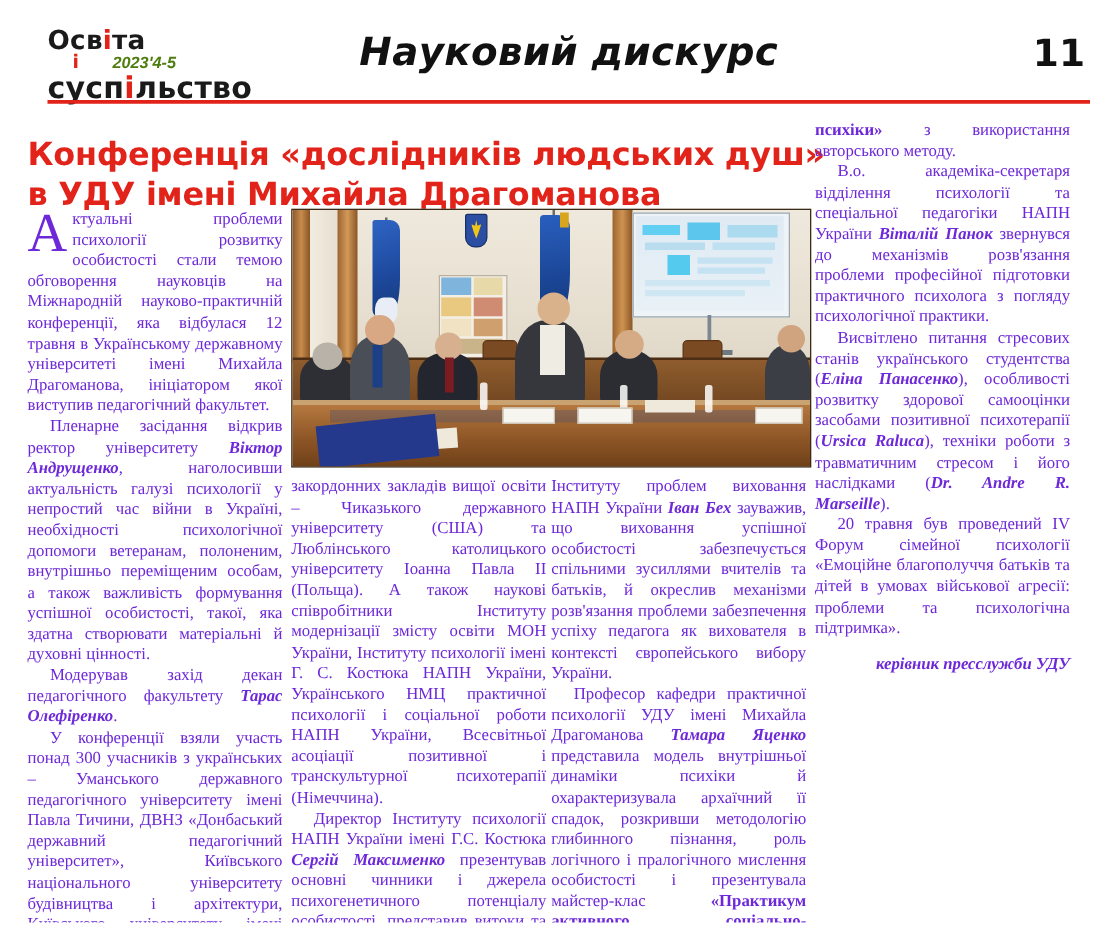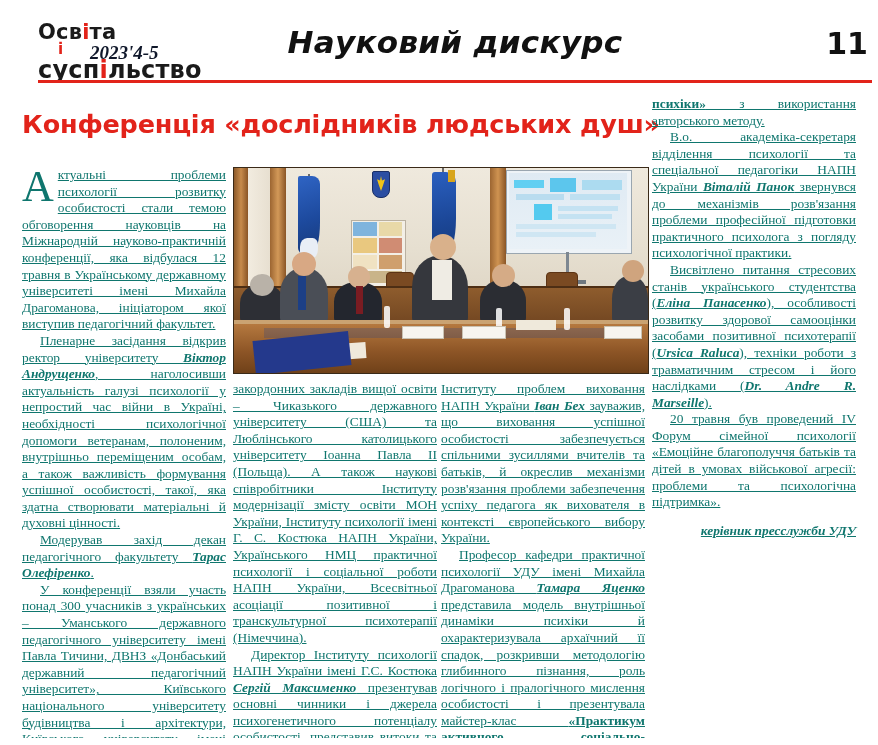--- a/index.html
+++ b/index.html
@@ -22,22 +22,22 @@
   }
   .logo-l1{font-size:21px;color:#1a1a1a;}
   .logo-l2{font-size:24px;color:#1a1a1a;}
   .logo .accent{color:#e2231a;}
   .logo-mid{height:15px;position:relative;}
   .logo-i{
     position:absolute;left:20px;top:-1px;font-size:15px;color:#e2231a;font-weight:700;
   }
   .issue{
     position:absolute;left:52px;top:0px;
-    font-family:Liberation Serif, serif;
-    font-style:italic;font-weight:700;font-size:19px;color:#0f172a;letter-spacing:0;
+    font-family:Liberation Sans, sans-serif;
+    font-style:italic;font-weight:700;font-size:13px;color:#4d7c0f;letter-spacing:0;
   }
   .section-title{
     position:absolute;left:0;top:24px;width:878px;text-align:center;
     font-family:"DejaVu Sans","Liberation Sans",sans-serif;
     font-style:italic;font-weight:700;font-size:31px;color:#111;
     letter-spacing:.3px;
   }
   .page-no{
     position:absolute;right:26px;top:26px;
     font-family:"DejaVu Sans","Liberation Sans",sans-serif;
@@ -145,22 +145,21 @@
   .pp1{left:76px;top:176px;width:56px;height:16px;transform:rotate(-4deg);}
   .pp2{left:282px;top:152px;width:40px;height:10px;}
   .ph-fold{left:20px;top:168px;width:96px;height:34px;background:#24398c;transform:rotate(-6deg);}
 
   
   .col{
     position:absolute;width:204px;
     font-size:13.4px;line-height:16.6px;
     text-align:justify;text-justify:inter-word;
     hyphens:manual;
-    color:#0f766e;
-    text-decoration:underline;
+    color:#6d28d9;
   }
   .col p{margin:0;text-indent:18px;}
   .col p.noind{text-indent:0;}
   .col i,.col em{font-style:italic;font-weight:700;}
   .col b{font-weight:700;}
 
   #col1{left:22px;top:167px;}
   #col2{left:233px;top:381px;}
   #col3{left:441px;top:381px;}
   #col4{left:652px;top:96px;}
@@ -194,20 +193,21 @@
     <div class="logo-l2"><span>cусп</span><span class="accent">і</span><span>льство</span></div>
   </div>
 
   <div class="section-title">Науковий дискурс</div>
   <div class="page-no">11</div>
   <div class="rule"></div>
 </div>
 
 <h1 class="headline">
   <span class="hl-line">Конференція «дослідників людських душ»</span>
+  <span class="hl-line">в УДУ імені Михайла Драгоманова</span>
 </h1>
 
 <div class="photo">
   <div class="ph ph-wall"></div>
   <div class="ph ph-wood-l"></div>
   <div class="ph ph-wood-l2"></div>
   <div class="ph ph-wood-l3"></div>
   <div class="ph ph-wood-r"></div>
 
   <div class="ph ph-arms"></div>

